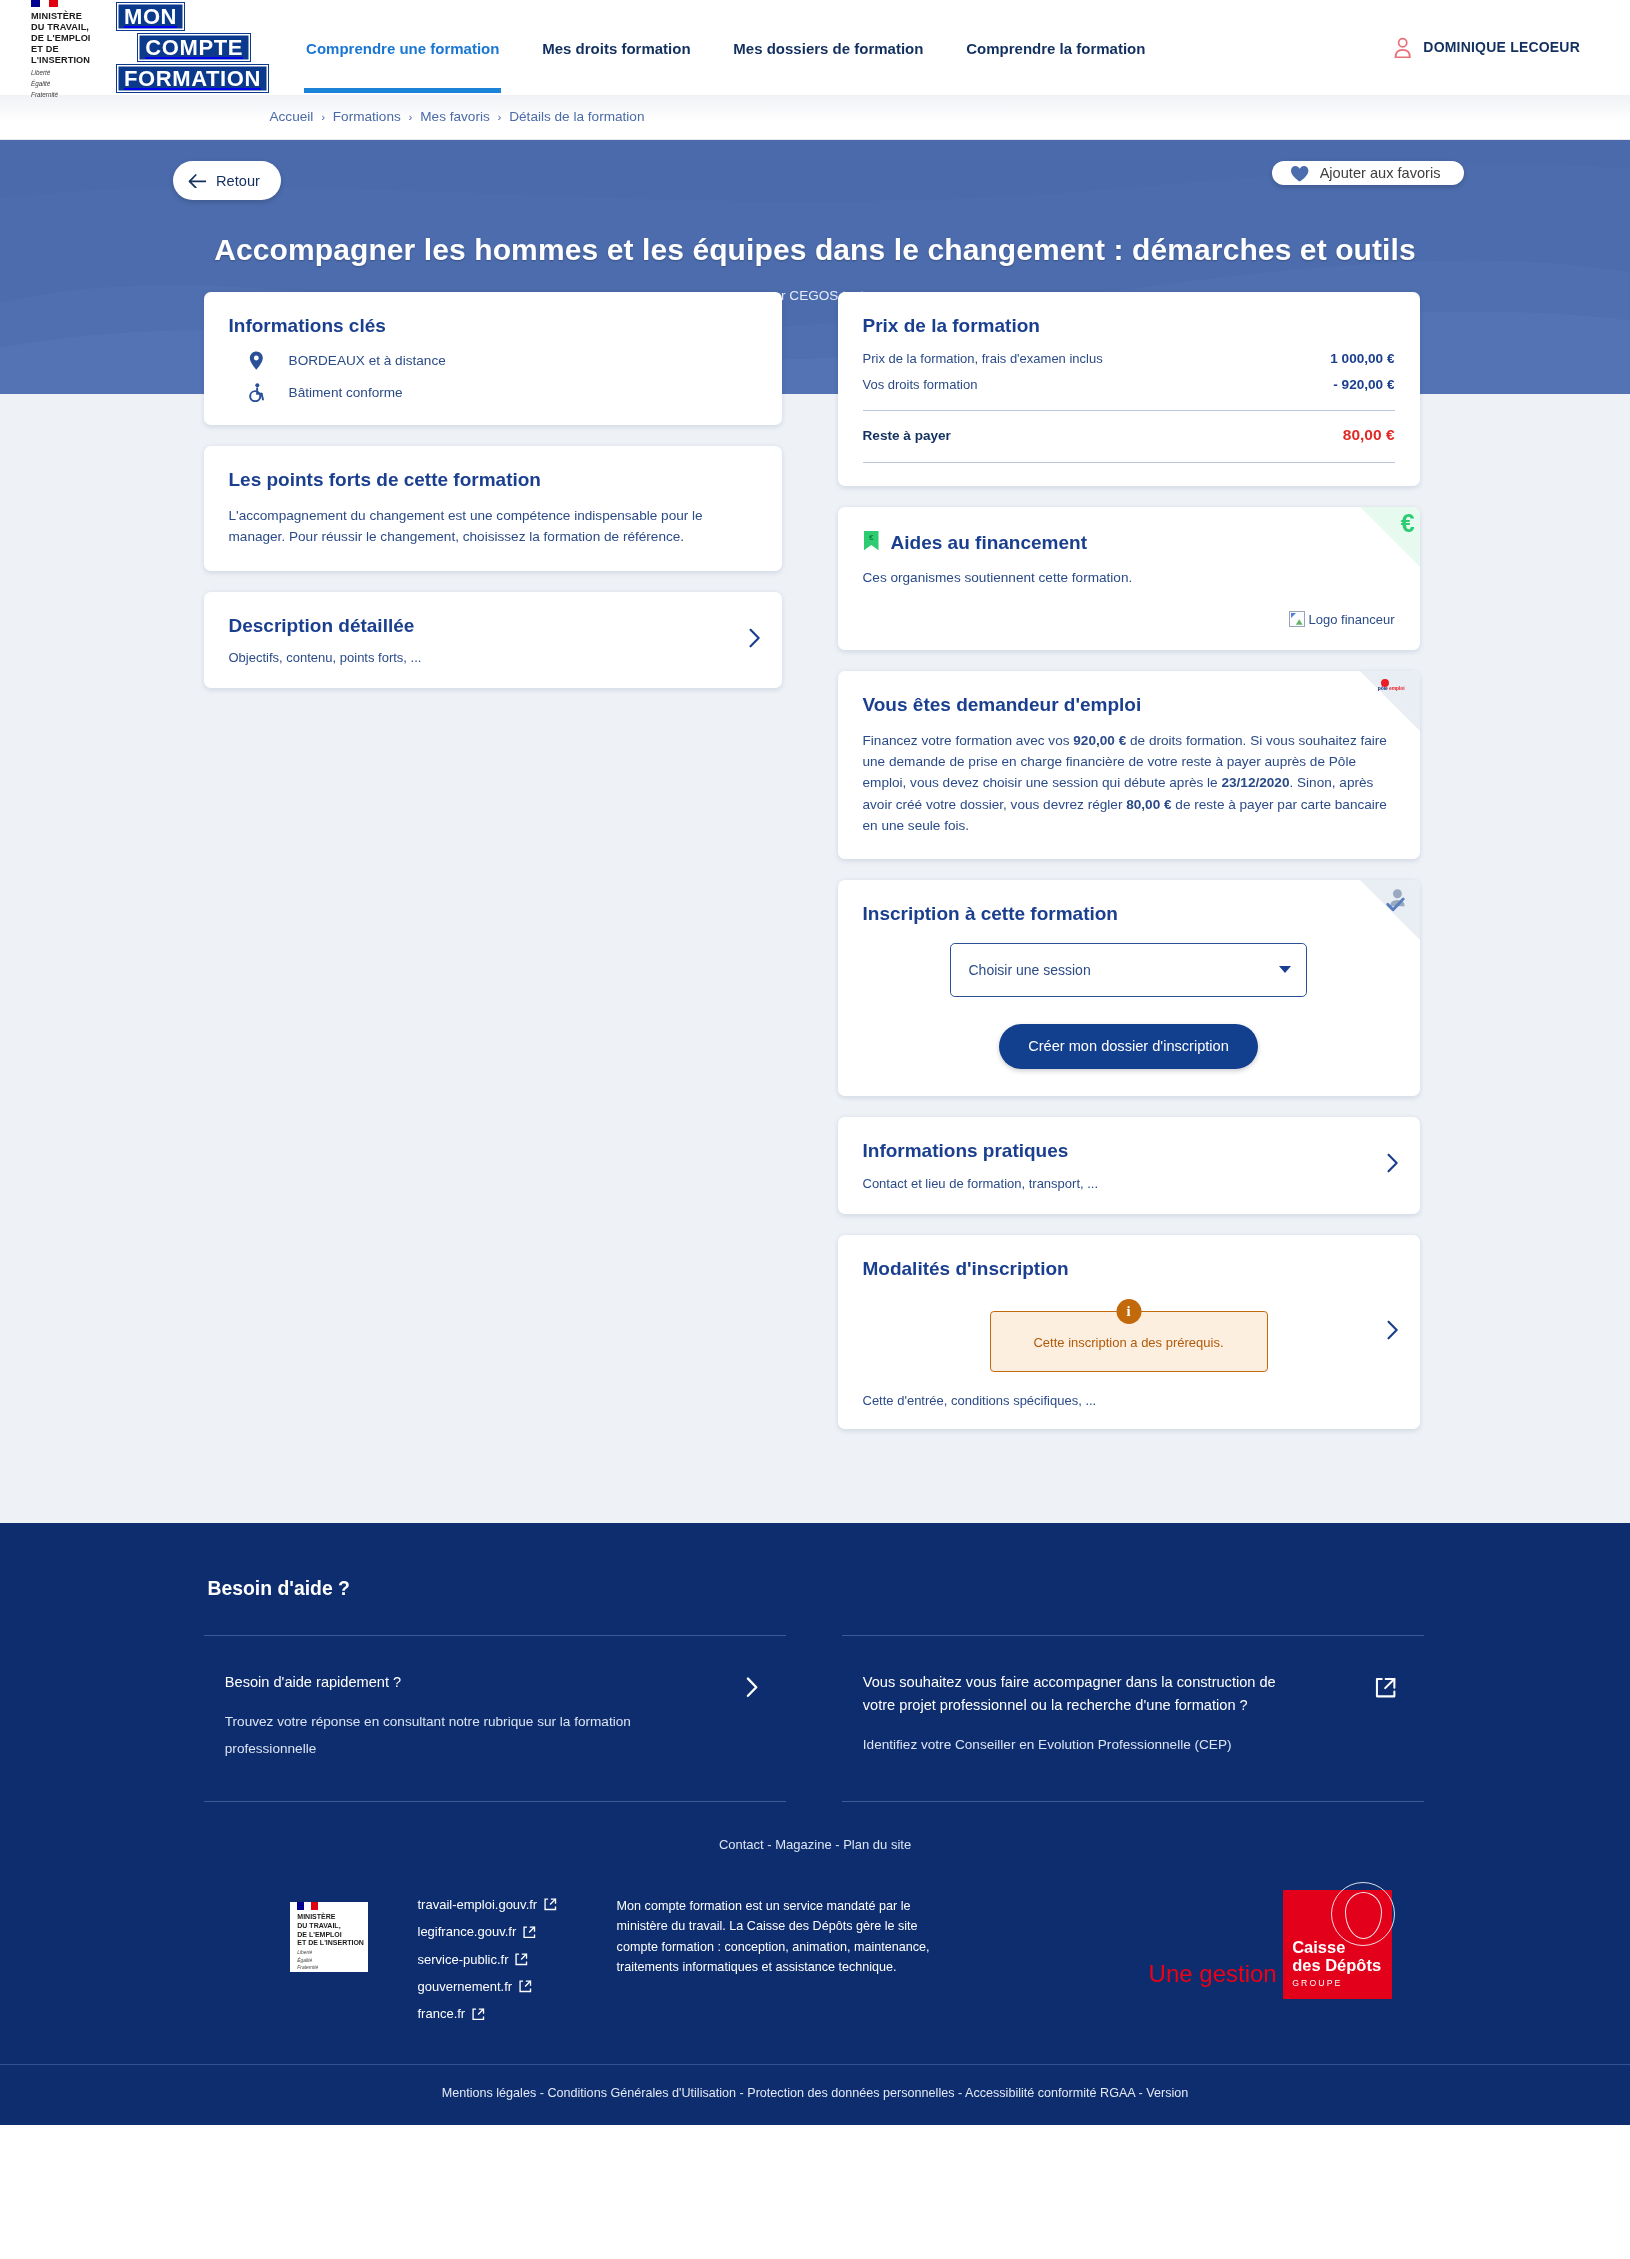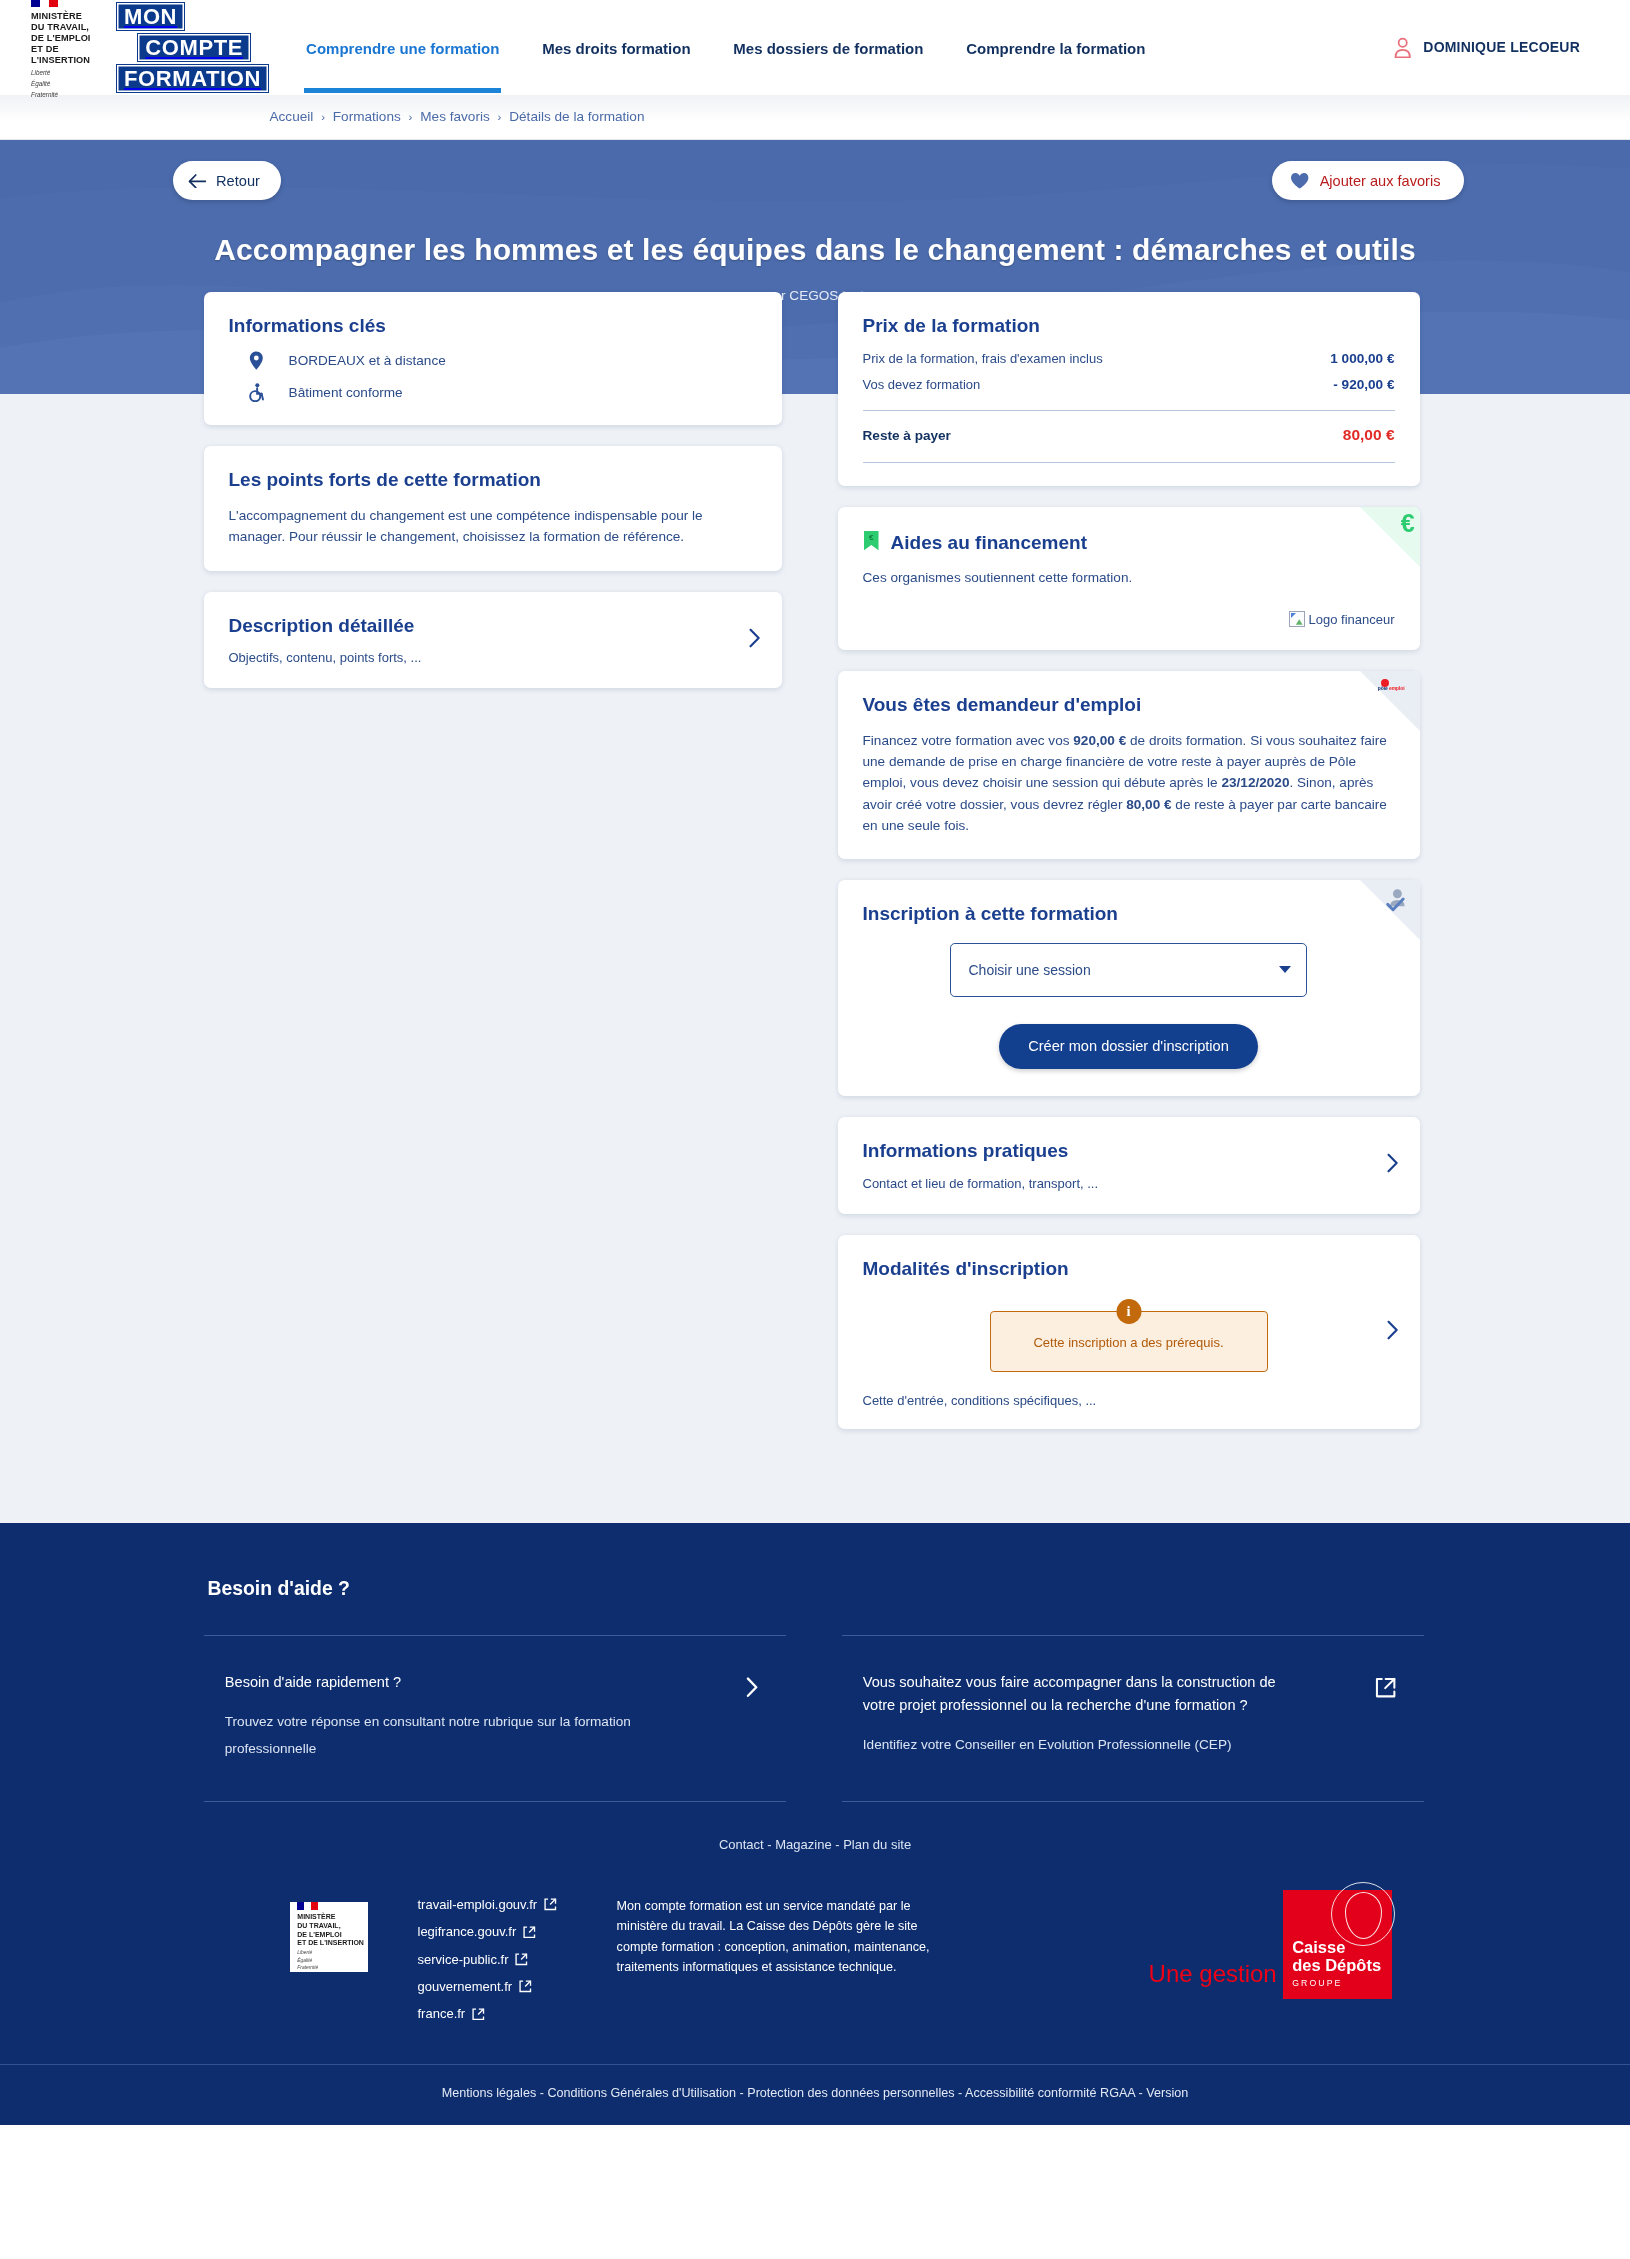--- a/index.html
+++ b/index.html
@@ -147,27 +147,27 @@
     color: #12305f;
     box-shadow: 0 1.9px 4.9px rgba(0,0,0,.18);
     cursor: pointer;
   }
   .btn-fav {
     position: absolute;
     right: 31px; top: 21.3px;
     background: #ffffff;
     border: none;
     border-radius: 25px;
-    height: 39px;
+    height: 24px;
     padding: 0 23px 0 17.5px;
     display: inline-flex;
     align-items: center;
     gap: 10.7px;
     font-size: 14.6px;
-    color: #b91c1c;
+    color: #404040;
     box-shadow: 0 1.9px 4.9px rgba(0,0,0,.18);
     cursor: pointer;
   }
   .hero h1 {
     margin-top: 70px;
     text-align: center;
     color: #ffffff;
     font-size: 30px;
     font-weight: 800;
     letter-spacing: 0.1px;
@@ -551,21 +551,21 @@
 
     <div class="col-right">
 
       <section class="card">
         <h2>Prix de la formation</h2>
         <div class="price-line">
           <span>Prix de la formation, frais d'examen inclus</span>
           <span class="val">1 000,00 €</span>
         </div>
         <div class="price-line">
-          <span>Vos devez formation</span>
+          <span>Vos droits formation</span>
           <span class="val">- 920,00 €</span>
         </div>
         <div class="hr"></div>
         <div class="total-line">
           <span class="lbl">Reste à payer</span>
           <span class="amt">80,00 €</span>
         </div>
         <div class="hr"></div>
       </section>
 

